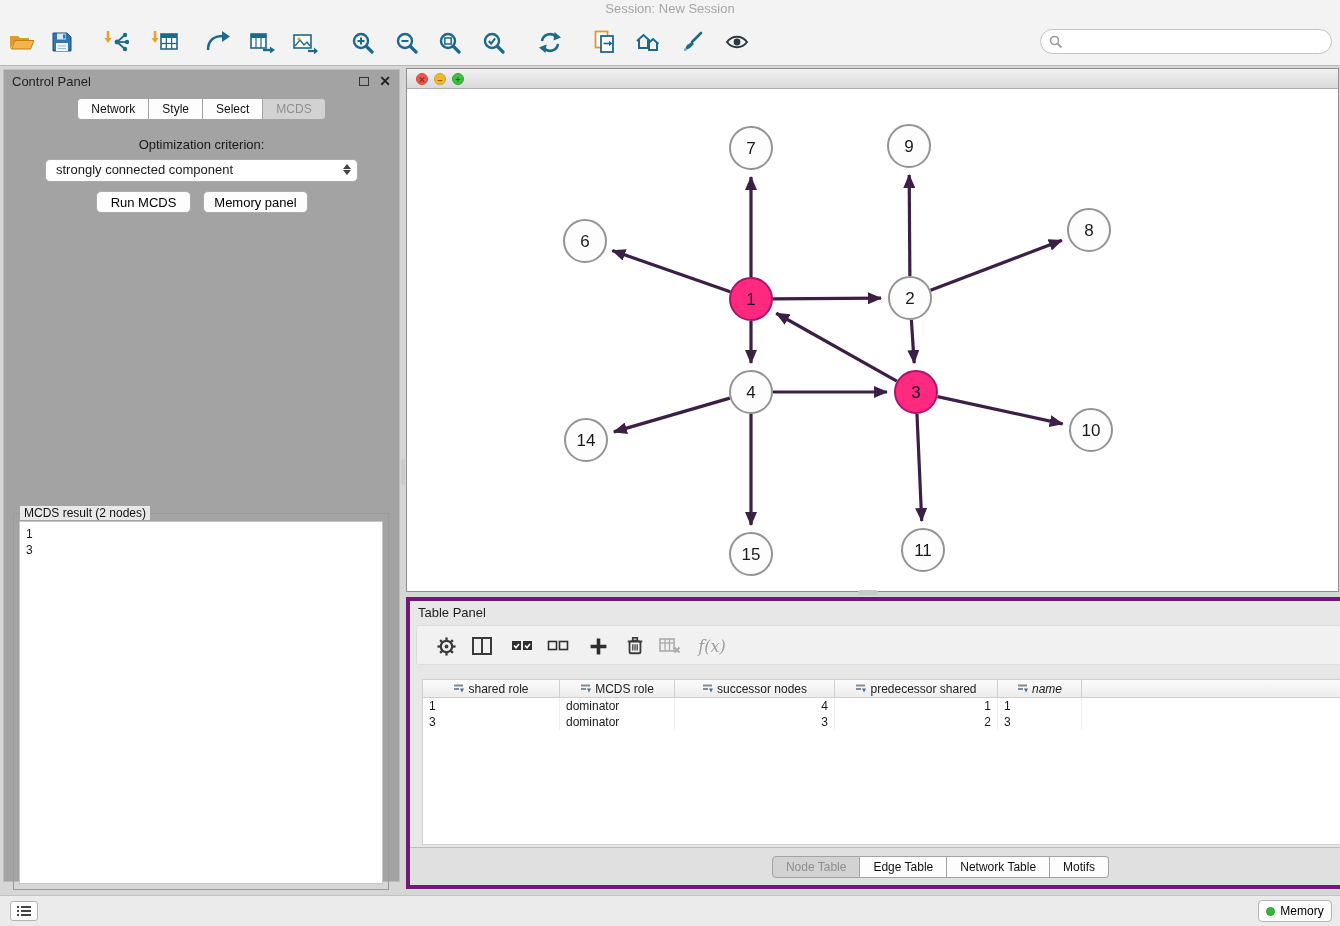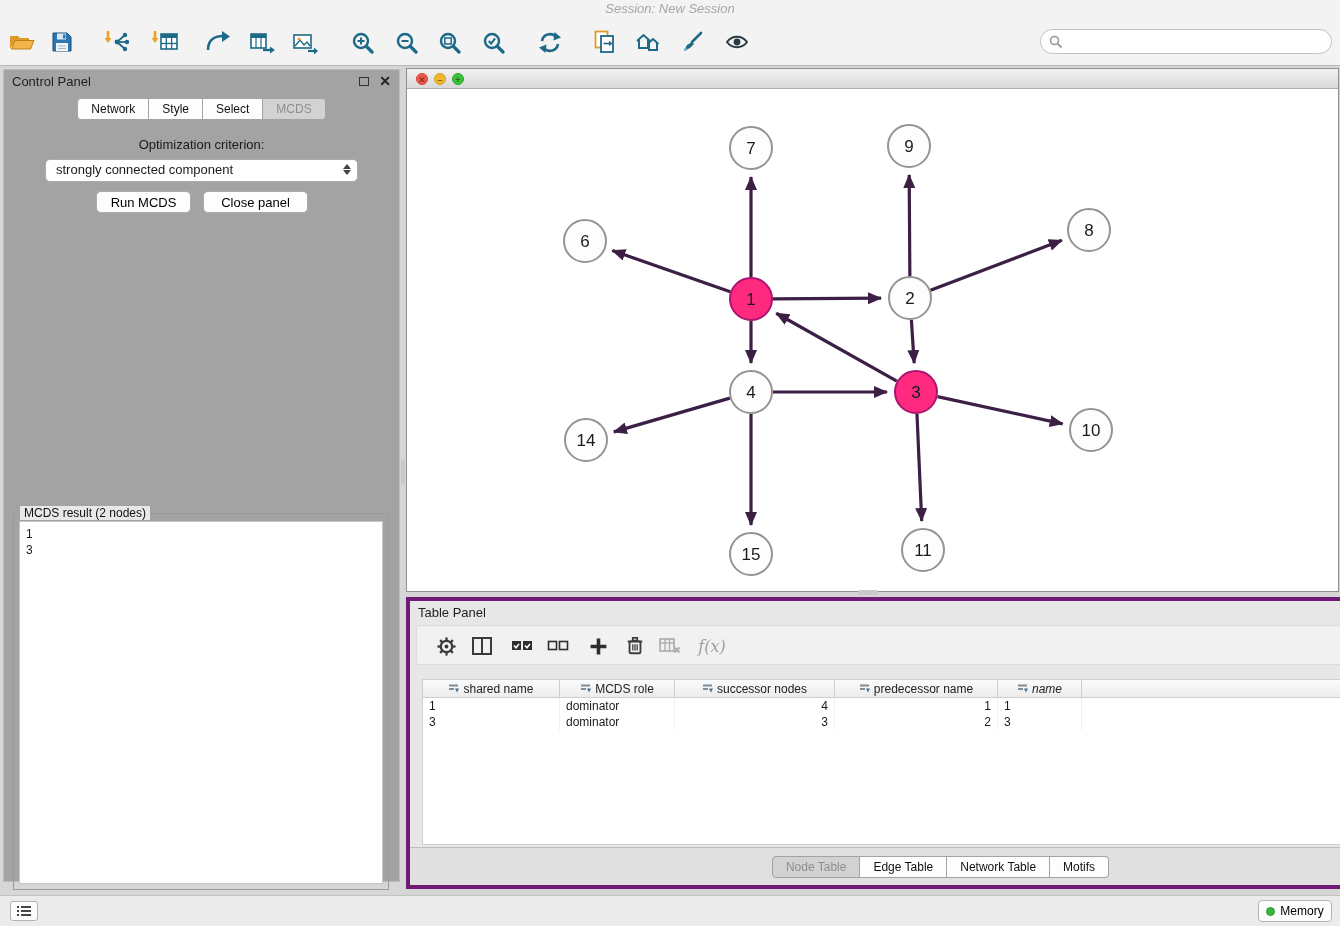--- a/index.html
+++ b/index.html
@@ -9,21 +9,21 @@
     background:#d6d6d6;
     position:relative;
     overflow:hidden;
     font-size:13px;
     color:#1a1a1a;
   }
   
   .titlebar {
     position:absolute; top:0; left:0; right:0; height:18px;
     background:#f3f3f3; text-align:center;
-    font-size:13px; color:#a6a6a6; line-height:18px;font-style:italic;
+    font-size:13px; color:#a6a6a6; line-height:18px;
   }
   .toolbar {
     position:absolute; top:18px; left:0; right:0; height:48px;
     background:#f3f3f3; border-bottom:1px solid #b8b8b8;
   }
   .tb-btn {
     position:absolute; top:6px; width:40px; height:36px;
     background:none; border:none; display:flex; align-items:center; justify-content:center;
     cursor:pointer;
   }
@@ -338,21 +338,21 @@
     </div>
   <div class="opt-label">Optimization criterion:</div>
   <div class="dropdown">
     <span class="dd-text">strongly connected component</span>
     <span class="dd-stepper">
         <span class="up"></span>
         <span class="down"></span>
       </span>
   </div>
   <button class="cp-btn run">Run MCDS</button>
-  <button class="cp-btn closep">Close panel</button>
+  <button class="cp-btn closep">Memory panel</button>
   <div class="result-box">
     <div class="result-label">MCDS result (2 nodes)</div>
     <div class="result-area">
       <div>1</div>
       <div>3</div>
     </div>
   </div>
 </div>
 
 <div class="network-window">
@@ -509,21 +509,21 @@
     </button>
   </div>
   <div class="tp-table">
     <div class="tp-header" id="table-header">
         <div class="th-cell" style="width: 137px;">
           <svg viewBox="0 0 11 11" width="11" height="11">
             <rect x="1" y="1.5" width="9" height="2" fill="#7d8d99"></rect>
             <rect x="1" y="5" width="5" height="2" fill="#7d8d99"></rect>
             <polygon points="7,5.5 11,5.5 9,9.5" fill="#4a6f8a"></polygon>
           </svg>
-          <span>shared name</span>
+          <span>shared role</span>
         </div>
         <div class="th-cell" style="width: 115px;">
           <svg viewBox="0 0 11 11" width="11" height="11">
             <rect x="1" y="1.5" width="9" height="2" fill="#7d8d99"></rect>
             <rect x="1" y="5" width="5" height="2" fill="#7d8d99"></rect>
             <polygon points="7,5.5 11,5.5 9,9.5" fill="#4a6f8a"></polygon>
           </svg>
           <span>MCDS role</span>
         </div>
         <div class="th-cell" style="width: 160px;">
@@ -533,21 +533,21 @@
             <polygon points="7,5.5 11,5.5 9,9.5" fill="#4a6f8a"></polygon>
           </svg>
           <span>successor nodes</span>
         </div>
         <div class="th-cell" style="width: 163px;">
           <svg viewBox="0 0 11 11" width="11" height="11">
             <rect x="1" y="1.5" width="9" height="2" fill="#7d8d99"></rect>
             <rect x="1" y="5" width="5" height="2" fill="#7d8d99"></rect>
             <polygon points="7,5.5 11,5.5 9,9.5" fill="#4a6f8a"></polygon>
           </svg>
-          <span>predecessor name</span>
+          <span>predecessor shared</span>
         </div>
         <div class="th-cell" style="width: 84px; font-style: italic;">
           <svg viewBox="0 0 11 11" width="11" height="11">
             <rect x="1" y="1.5" width="9" height="2" fill="#7d8d99"></rect>
             <rect x="1" y="5" width="5" height="2" fill="#7d8d99"></rect>
             <polygon points="7,5.5 11,5.5 9,9.5" fill="#4a6f8a"></polygon>
           </svg>
           <span>name</span>
         </div>
       </div>

